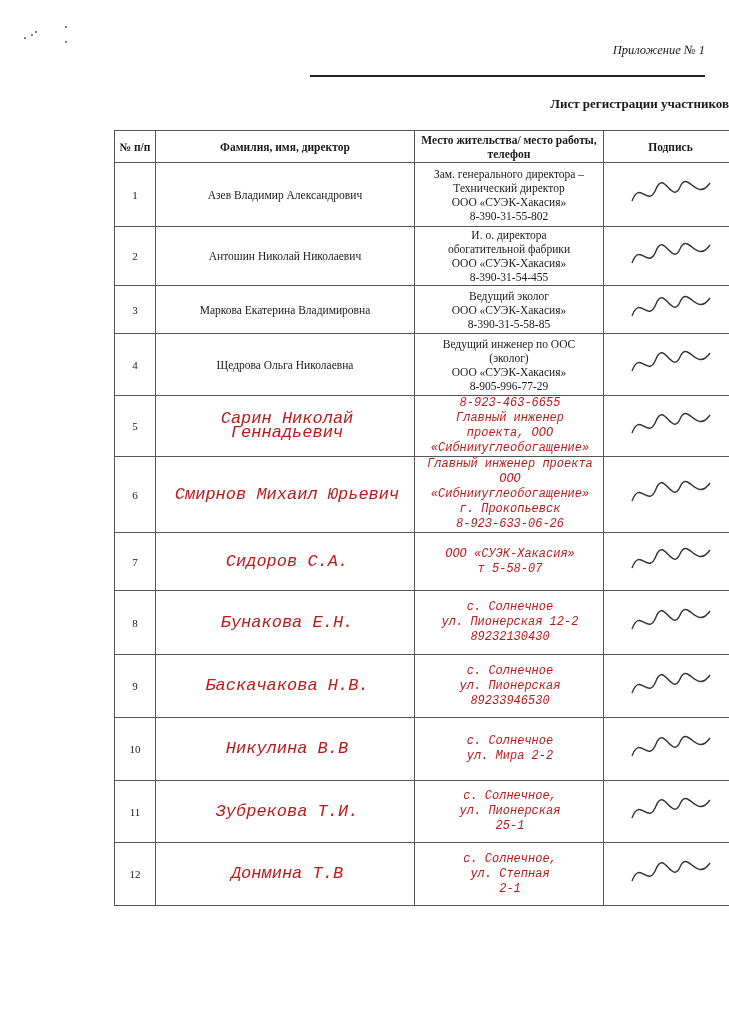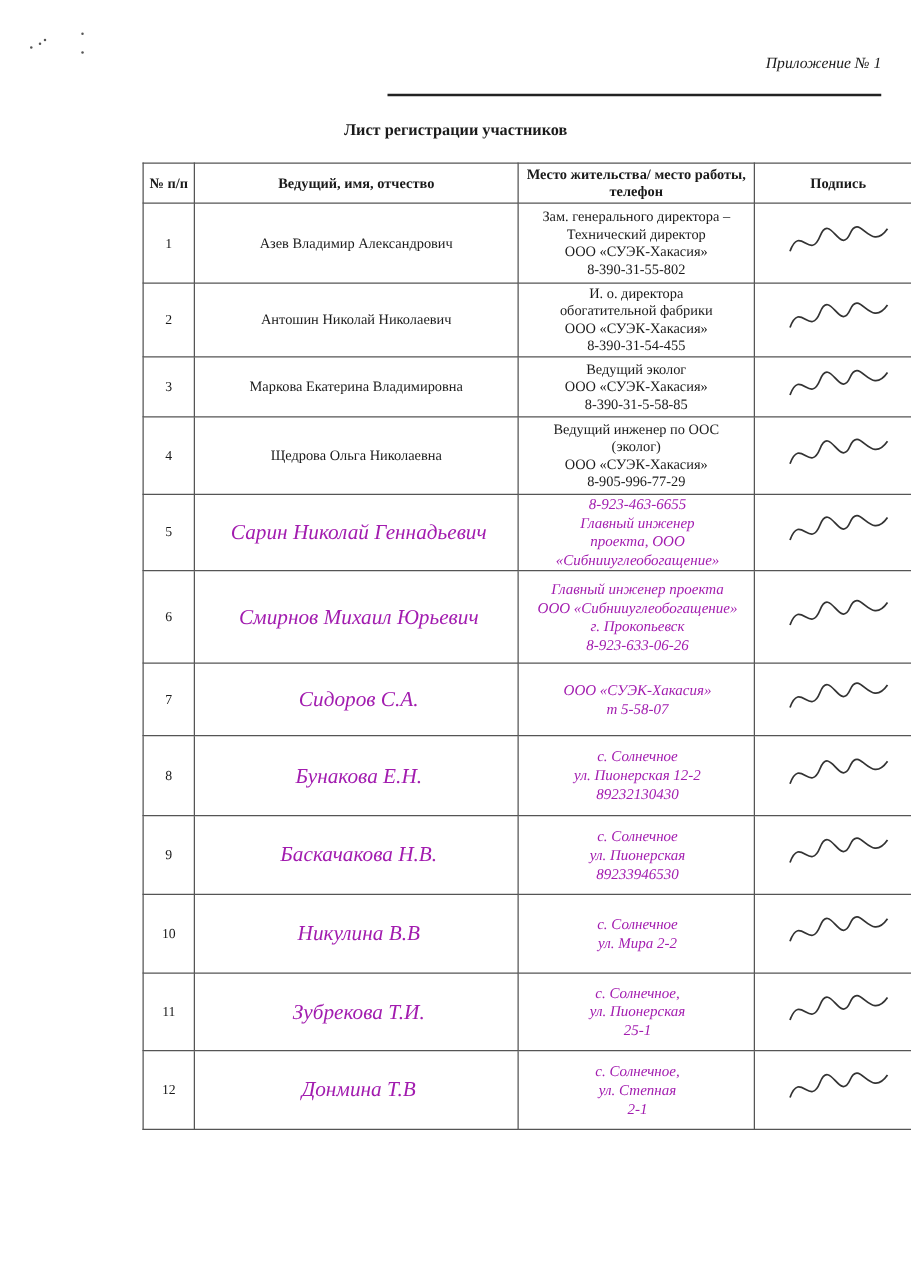--- a/index.html
+++ b/index.html
@@ -7,35 +7,35 @@
     width:729px; height:1024px; background:#ffffff; position:relative; overflow:hidden;
     font-family: "Liberation Serif", "DejaVu Serif", serif; color:#1a1a1a;
   }
   .specks { position:absolute; left:22px; top:26px; width:50px; height:20px; }
   .speck { position:absolute; width:2px; height:2px; background:#555; border-radius:1px; }
 
   .appendix { position:absolute; right:24px; top:43px; text-align:left; font-style:italic; font-size:12.5px; line-height:15px; }
   .appendix .line2 { letter-spacing:0.05px; }
   .header-rule { position:absolute; left:310px; right:24px; top:75px; height:2px; background:#222; }
 
-  .doc-title { position:absolute; left:0; width:729px; top:96px; text-align:center; font-weight:bold; font-size:13px; }
+  .doc-title { position:absolute; left:0; width:729px; top:96px; text-align:right; font-weight:bold; font-size:13px; }
 
   table.reg {
     position:absolute; left:82px; top:130px; width:623px; border-collapse:collapse; table-layout:fixed;
     font-size:11.5px;
     margin-left:32px;
   }
   table.reg th, table.reg td { border:1px solid #555; padding:0 2px; text-align:center; vertical-align:middle; line-height:14px; }
   table.reg th { font-weight:bold; font-size:11.5px; height:31px; }
   col.c-num { width:41px; }
   col.c-name { width:259px; }
   col.c-place { width:189px; }
   col.c-sign { width:134px; }
   td.num { font-size:11px; }
-  td.hand { font-family: Liberation Serif, serif; font-style:italic; color:#a21caf; text-align:left; }
+  td.hand { font-family: Liberation Mono, monospace; font-style:italic; color:#b91c1c; text-align:left; }
   td.hand.name { font-size:17px; padding-left:6px; }
   td.hand.place { font-size:12px; line-height:15px; padding-left:4px; }
   td.sign { position:relative; overflow:visible; }
   .sig { font-family:"DejaVu Serif", serif; font-style:italic; font-size:22px; color:#333; display:inline-block; }
   .sig svg { display:block; margin:auto; }
 </style>
 </head>
 <body>
 
 <div class="specks">
@@ -56,21 +56,21 @@
 <table class="reg">
   <colgroup>
       <col class="c-num">
       <col class="c-name">
       <col class="c-place">
       <col class="c-sign">
     </colgroup>
   <thead>
     <tr>
       <th>№ п/п</th>
-      <th>Ведущий, имя, отчество</th>
+      <th>Фамилия, имя, директор</th>
       <th>Место жительства/ место работы, телефон</th>
       <th>Подпись</th>
     </tr>
   </thead>
   <tbody id="rows">
       <tr style="height: 64px;">
         <td class="num">1</td>
         <td class="">Азев Владимир Александрович</td>
         <td class="">
           <div>Зам. генерального директора –</div>

